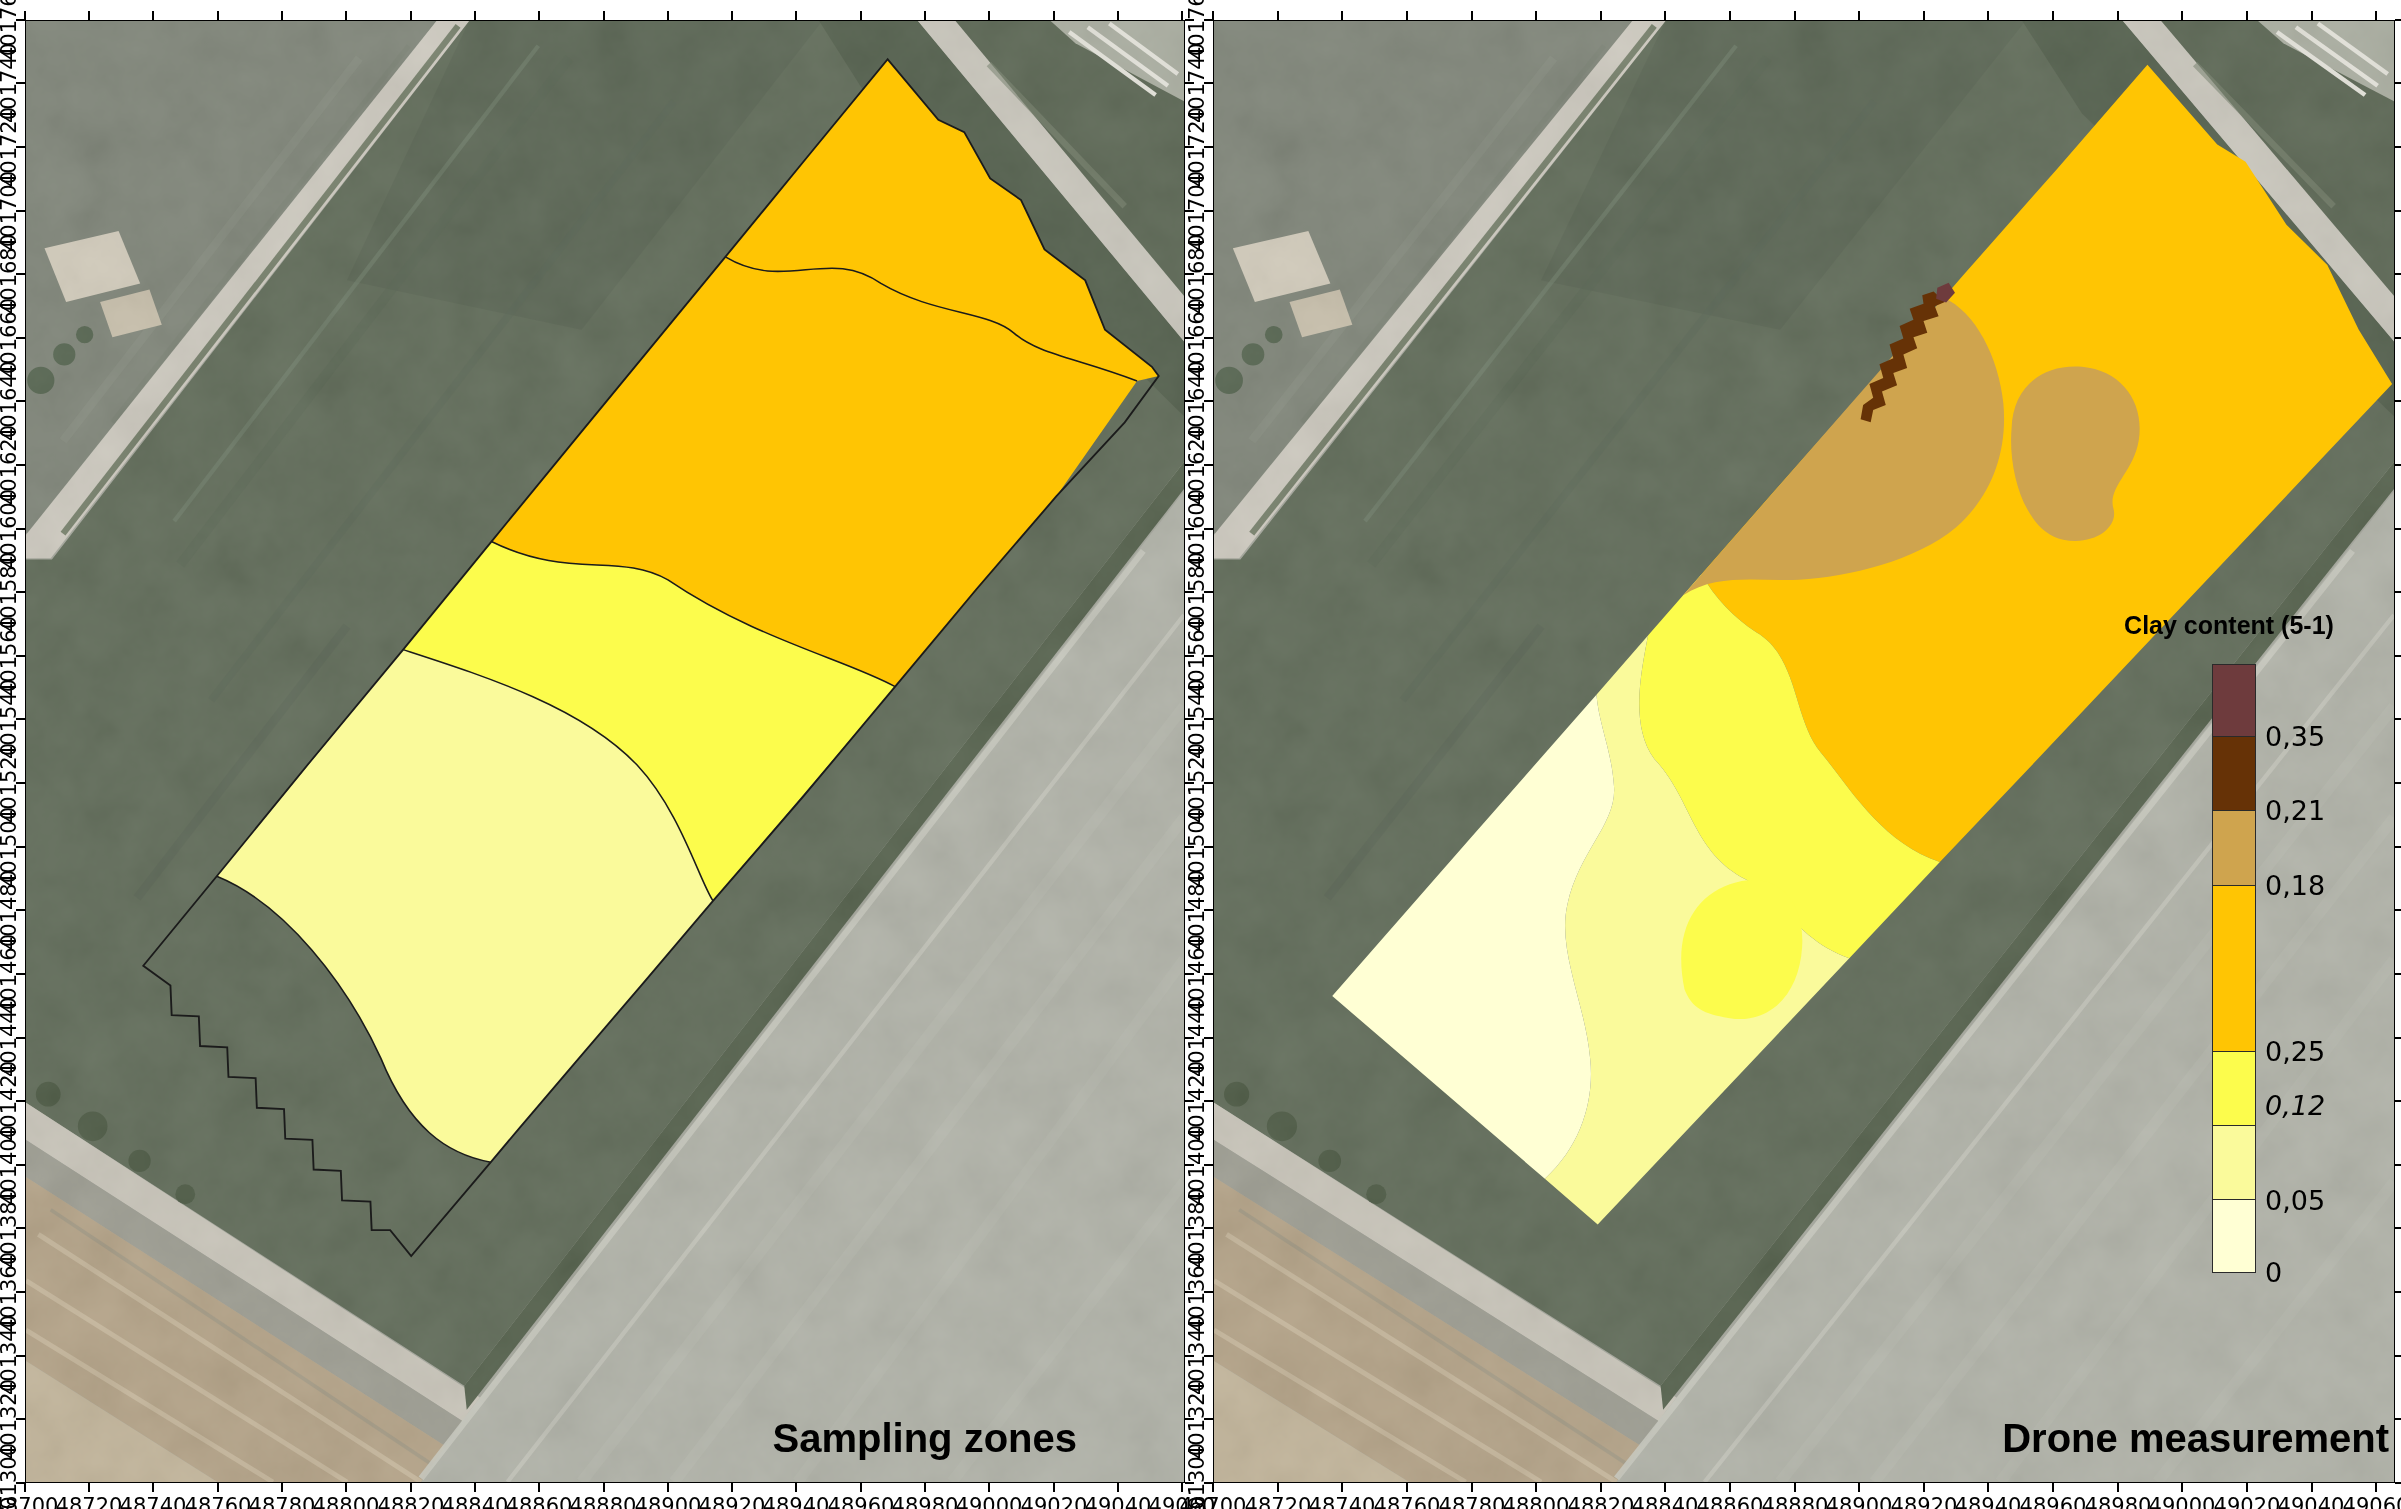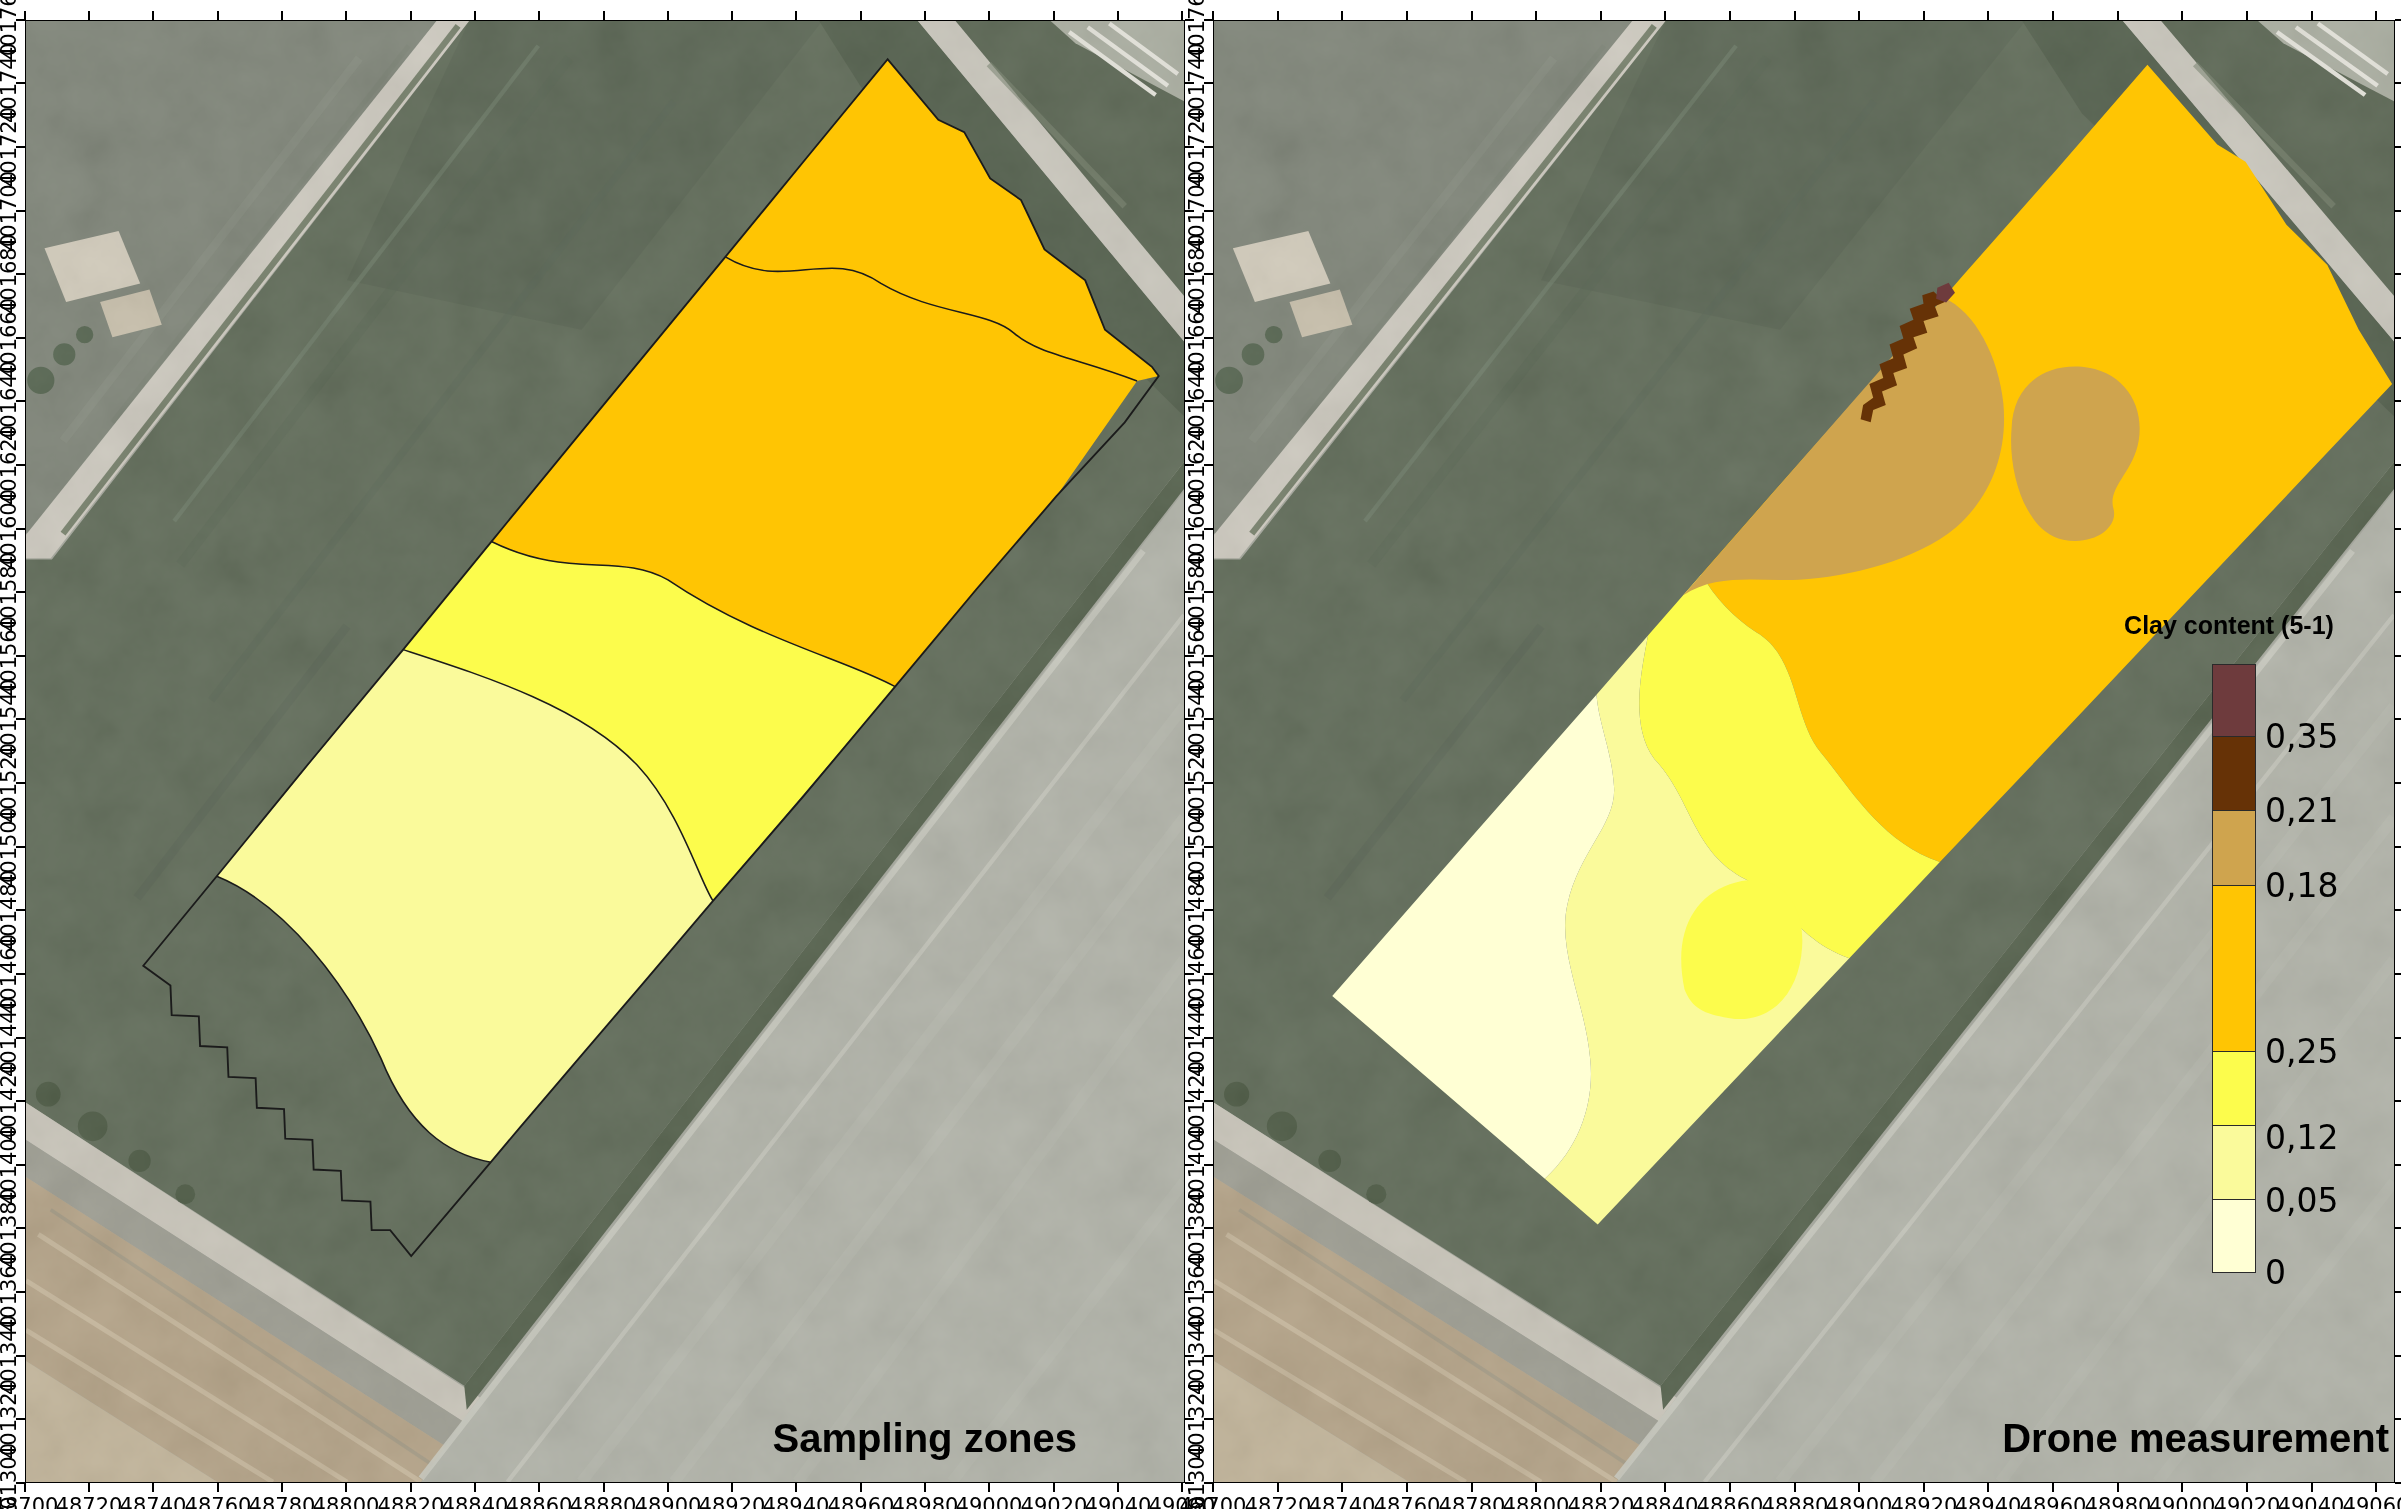--- a/index.html
+++ b/index.html
@@ -33,21 +33,21 @@
     color:#000;width:260px;text-align:center;white-space:nowrap;
   }
   #legend-bar{
     position:absolute;left:113px;top:53px;width:42px;
     border:1.2px solid #2a2a2a;box-sizing:content-box;
   }
   .leg-seg{width:100%;border-bottom:1.2px solid #2a2a2a;box-sizing:border-box;}
   .leg-seg:last-child{border-bottom:none;}
   .leg-lab{
     position:absolute;left:166px;transform:translateY(-50%);
-    font-size:33px;color:#000;white-space:nowrap;
+    font-size:27px;color:#000;white-space:nowrap;
   }
 </style>
 </head>
 <body>
 
 <div class="mapbox" id="map-left">
 <svg viewBox="0 0 1876 2366" preserveAspectRatio="none">
   <defs>
     <filter id="nz" x="-5%" y="-5%" width="110%" height="110%">
       <feTurbulence type="fractalNoise" baseFrequency="0.013 0.013" numOctaves="4" seed="7" result="t"></feTurbulence>
@@ -443,18 +443,18 @@
       <div class="leg-seg" style="height: 166px; background: rgb(255, 197, 3);"></div>
       <div class="leg-seg" style="height: 74px; background: rgb(252, 252, 76);"></div>
       <div class="leg-seg" style="height: 74px; background: rgb(250, 250, 155);"></div>
       <div class="leg-seg" style="height: 72px; background: rgb(255, 255, 212);"></div>
     </div>
   <div id="legend-labels">
       <div class="leg-lab" style="top: 125px;">0,35</div>
       <div class="leg-lab" style="top: 199px;">0,21</div>
       <div class="leg-lab" style="top: 274px;">0,18</div>
       <div class="leg-lab" style="top: 440px;">0,25</div>
-      <div class="leg-lab" style="top: 526px;">0,12</div>
+      <div class="leg-lab" style="top: 494px; font-style: italic;">0,12</div>
       <div class="leg-lab" style="top: 589px;">0,05</div>
       <div class="leg-lab" style="top: 661px;">0</div>
     </div>
 </div>
 
 
 </body></html>

